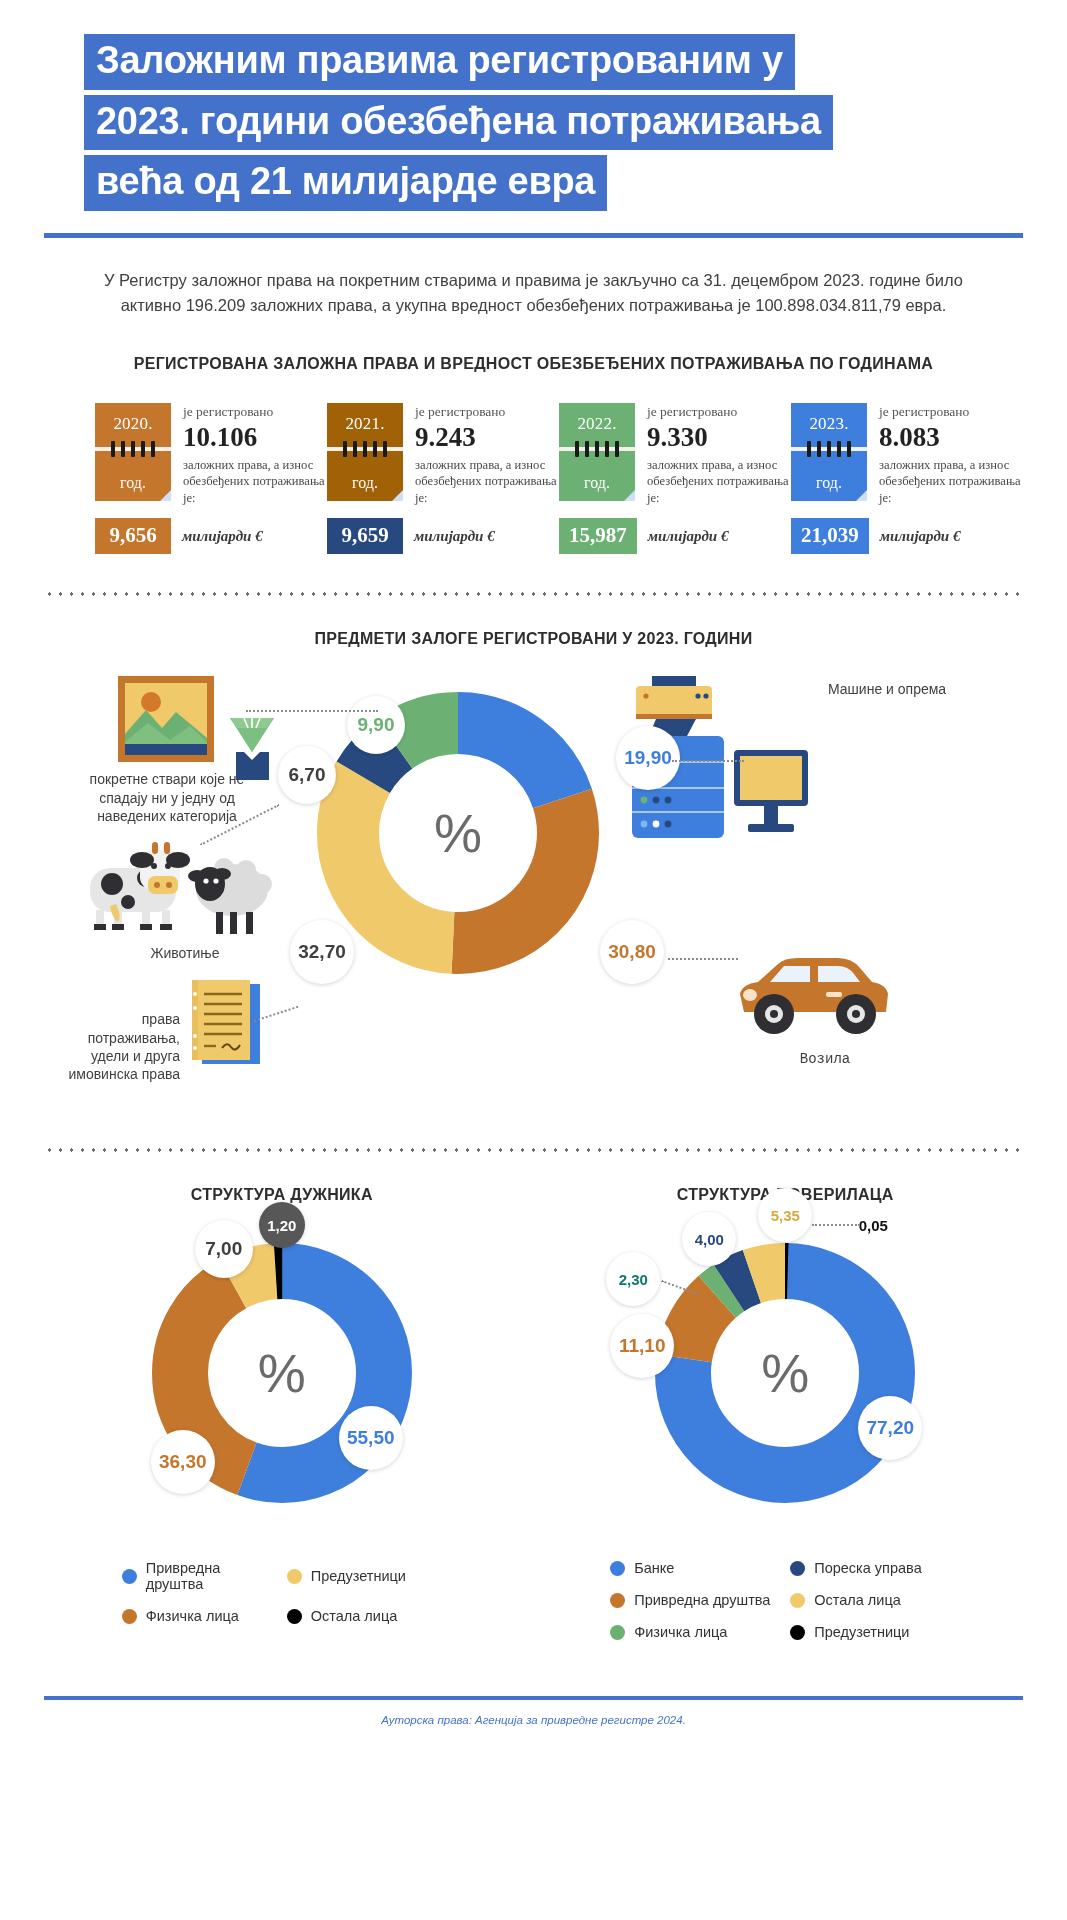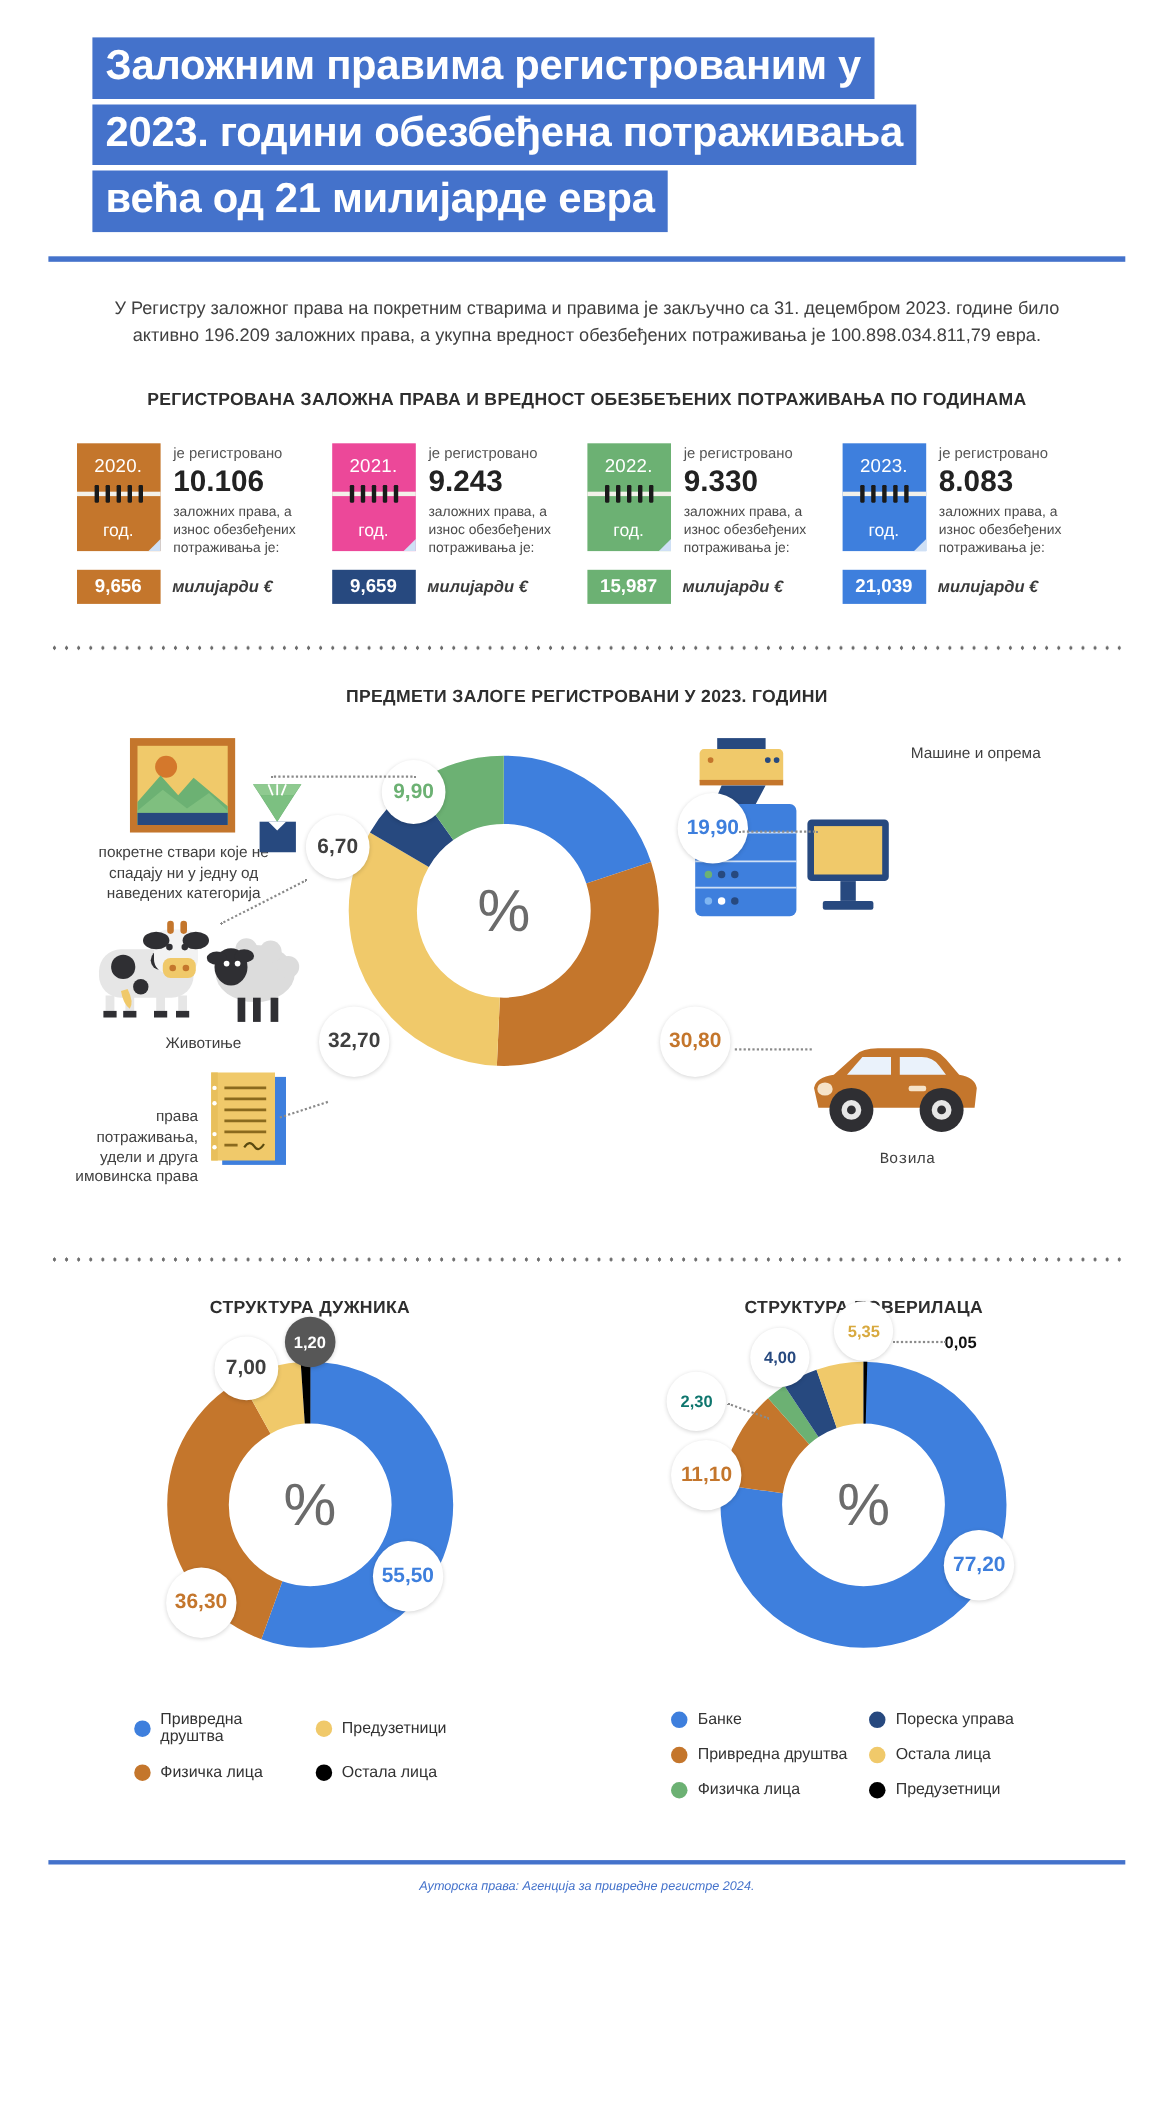--- a/index.html
+++ b/index.html
@@ -49,21 +49,22 @@
     font-weight: bold;
     letter-spacing: 0.3px;
     color: #2e2e2e;
   }
 
   
   .years {
     margin: 30px 0 0 0;
     padding: 0 44px;
     display: flex;
-    justify-content: center;
+    justify-content: flex-end;
+    font-family: Liberation Serif, serif;
   }
   .ycard { width: 232px; position: relative; }
   .ytop { display: flex; align-items: flex-start; }
   .cal {
     width: 76px; height: 98px;
     position: relative;
     flex: 0 0 76px;
     display: flex; flex-direction: column;
     align-items: center;
     color: #ffffff;
@@ -94,21 +95,21 @@
   }
   .yright { padding-left: 12px; padding-top: 1px; }
   .yreg { font-size: 13.5px; color: #555; line-height: 1.2; }
   .ynum {
     font-size: 27px; font-weight: bold; color: #222;
     line-height: 1.15; margin: 2px 0 4px 0;
   }
   .ydesc { font-size: 12.6px; line-height: 1.3; color: #4a4a4a; }
   .ybottom { display: flex; align-items: center; margin-top: 12px; }
   .ybadge {
-    color: #fff; font-size: 17px; font-weight: bold;
+    color: #fff; font-size: 21px; font-weight: bold;
     padding: 5px 10px 6px 10px; min-width: 76px; text-align: center;
   }
   .yunit {
     font-size: 15px; font-style: italic; font-weight: bold;
     color: #3a3a3a; margin-left: 11px;
   }
 
   
   .dotted {
     margin: 0 44px;
@@ -207,21 +208,21 @@
         </div>
       </div>
       <div class="ybottom">
         <div class="ybadge" style="background:#c4762c;">9,656</div>
         <div class="yunit">милијарди €</div>
       </div>
     </div>
 
     <div class="ycard">
       <div class="ytop">
-        <div class="cal" style="background:#ec4899;">
+        <div class="cal" style="background:#a16207;">
           <div class="yr">2021.</div>
           <div class="band"></div>
           <div class="rings">
               <i></i>
               <i></i>
               <i></i>
               <i></i>
               <i></i>
             </div>
           <div class="god">год.</div>

